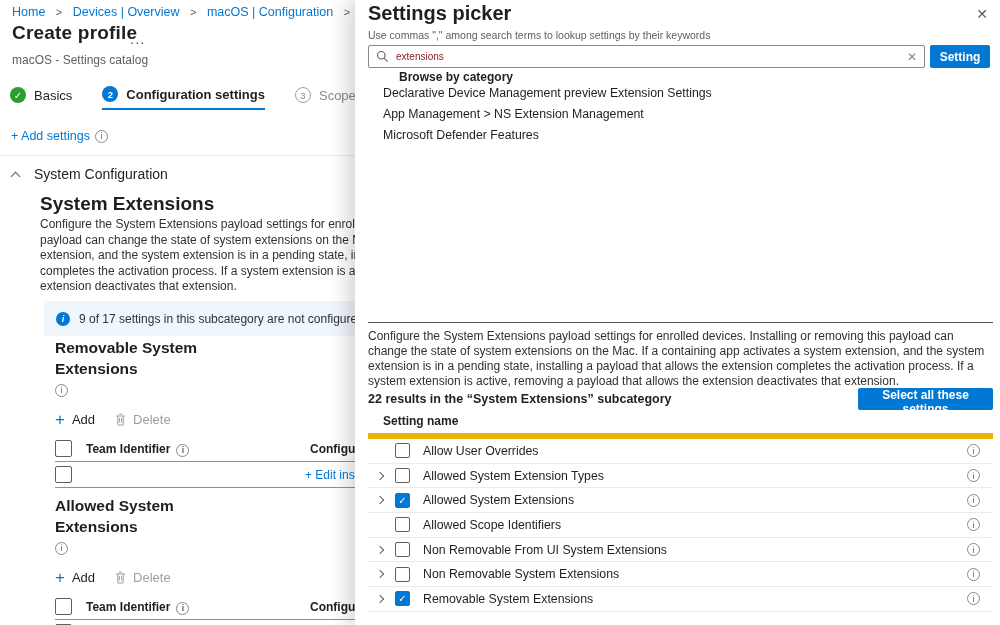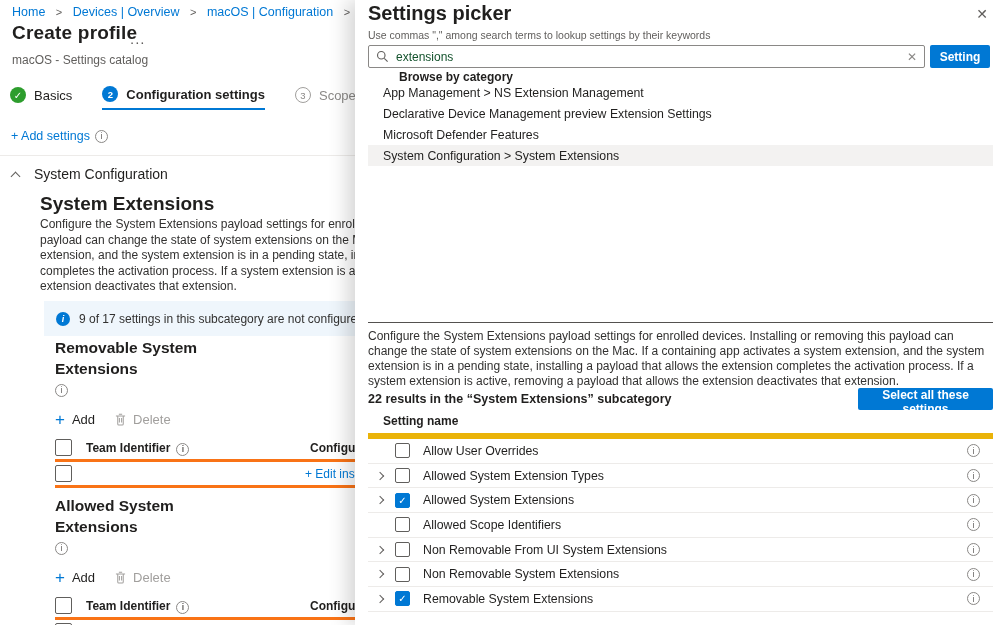--- a/index.html
+++ b/index.html
@@ -45,38 +45,38 @@
   #group-1 { top:495px; }
   .group-title { font-size:15.5px; font-weight:bold; line-height:21px; width:195px; }
   .info-icon { width:13px; height:13px; border-radius:50%; border:1px solid #8a8886; color:#605e5c; font-size:8.5px;
                display:inline-flex; align-items:center; justify-content:center; flex:0 0 auto; background:#fff; }
   .group .info-icon { margin-top:3px; }
   .group-toolbar { margin-top:15px; display:flex; align-items:center; gap:20px; font-size:13px; }
   .tb-add { display:flex; align-items:center; gap:7px; cursor:pointer; }
   .tb-add .plus { color:#0078d4; font-size:17px; font-weight:normal; line-height:13px; }
   .tb-delete { display:flex; align-items:center; gap:7px; color:#a19f9d; cursor:default; }
   .gtable { margin-top:9px; width:480px; }
-  .grow { position:relative; height:26px; border-bottom:3px solid #f97316; display:flex; align-items:center; }
+  .grow { position:relative; height:26px; border-bottom:1px solid #f97316; display:flex; align-items:center; }
   .grow.ghead { font-weight:bold; font-size:12px; }
   .cbox { width:17px; height:17px; border:1px solid #605e5c; border-radius:2px; background:#fff; flex:0 0 auto; cursor:pointer; }
   .ghead .cbox, .grow .cbox { margin-right:14px; }
   .ghead-label { display:flex; align-items:center; gap:6px; }
   .gcol2 { position:absolute; left:255px; font-weight:bold; font-size:12px; white-space:nowrap; }
   .gedit { position:absolute; left:250px; color:#0078d4; font-size:12px; white-space:nowrap; cursor:pointer; }
 
   
   #picker { position:absolute; left:355px; top:0; width:645px; height:625px; background:#fff;
             box-shadow:-8px 0 18px rgba(0,0,0,.16); }
   .p-title { position:absolute; left:13px; top:2px; font-size:20px; font-weight:bold; }
   .p-close { position:absolute; right:12px; top:6px; color:#605e5c; font-size:14px; cursor:pointer; }
   .p-hint { position:absolute; left:13px; top:29px; font-size:10.5px; color:#605e5c; }
 
   .p-search { position:absolute; left:13px; top:45px; width:557px; height:23px; border:1px solid #8a8886; border-radius:2px;
               display:flex; align-items:center; padding:0 7px; gap:7px; background:#fff; }
-  .p-search-value { flex:1; font-size:12px; color:#14532d; }
+  .p-search-value { flex:1; font-size:10px; color:#7f1d1d; }
   .p-search-clear { color:#8a8886; font-size:12px; cursor:pointer; }
   .p-search-btn { position:absolute; left:575px; top:45px; width:60px; height:23px; background:#0078d4; color:#fff;
                   font-size:12px; font-weight:bold; border:none; border-radius:2px; cursor:pointer; font-family:inherit; }
 
   .p-browse { position:absolute; left:13px; top:70px; font-size:12px; font-weight:bold;padding-left:31px; }
   .p-cats { position:absolute; left:13px; top:82px; width:625px; }
   .p-cat { height:21px; display:flex; align-items:center; padding-left:15px; font-size:12.3px; cursor:pointer; }
   .p-cat.selected { background:#f3f2f1; }
 
   .p-divider { position:absolute; left:13px; top:322px; width:625px; height:1px; background:#53514f; }
@@ -231,30 +231,27 @@
         </svg>
       <span class="p-search-value">extensions</span>
       <span class="p-search-clear">✕</span>
     </div>
     <button class="p-search-btn">Setting</button>
 
     <div class="p-browse">Browse by category</div>
 
     <div class="p-cats">
         <div class="p-cat">
+    <span>Declarative Device Management preview Extension Settings</span>
+  </div>
+        <div class="p-cat">
     <span>App Management &gt; NS Extension Management</span>
-  </div>
-        <div class="p-cat">
-    <span>Declarative Device Management preview Extension Settings</span>
   </div>
         <div class="p-cat">
     <span>Microsoft Defender Features</span>
-  </div>
-        <div class="p-cat selected">
-    <span>System Configuration &gt; System Extensions</span>
   </div>
       </div>
 
     <div class="p-divider"></div>
     <p class="p-desc">Configure the System Extensions payload settings for enrolled devices. Installing or removing this payload can change the state of system extensions on the Mac. If a containing app activates a system extension, and the system extension is in a pending state, installing a payload that allows the extension completes the activation process. If a system extension is active, removing a payload that allows the extension deactivates that extension.</p>
 
     <div class="p-results">22 results in the “System Extensions” subcategory</div>
     <button class="p-selectall">Select all these settings</button>
 
     <div class="p-table-head">Setting name</div>

